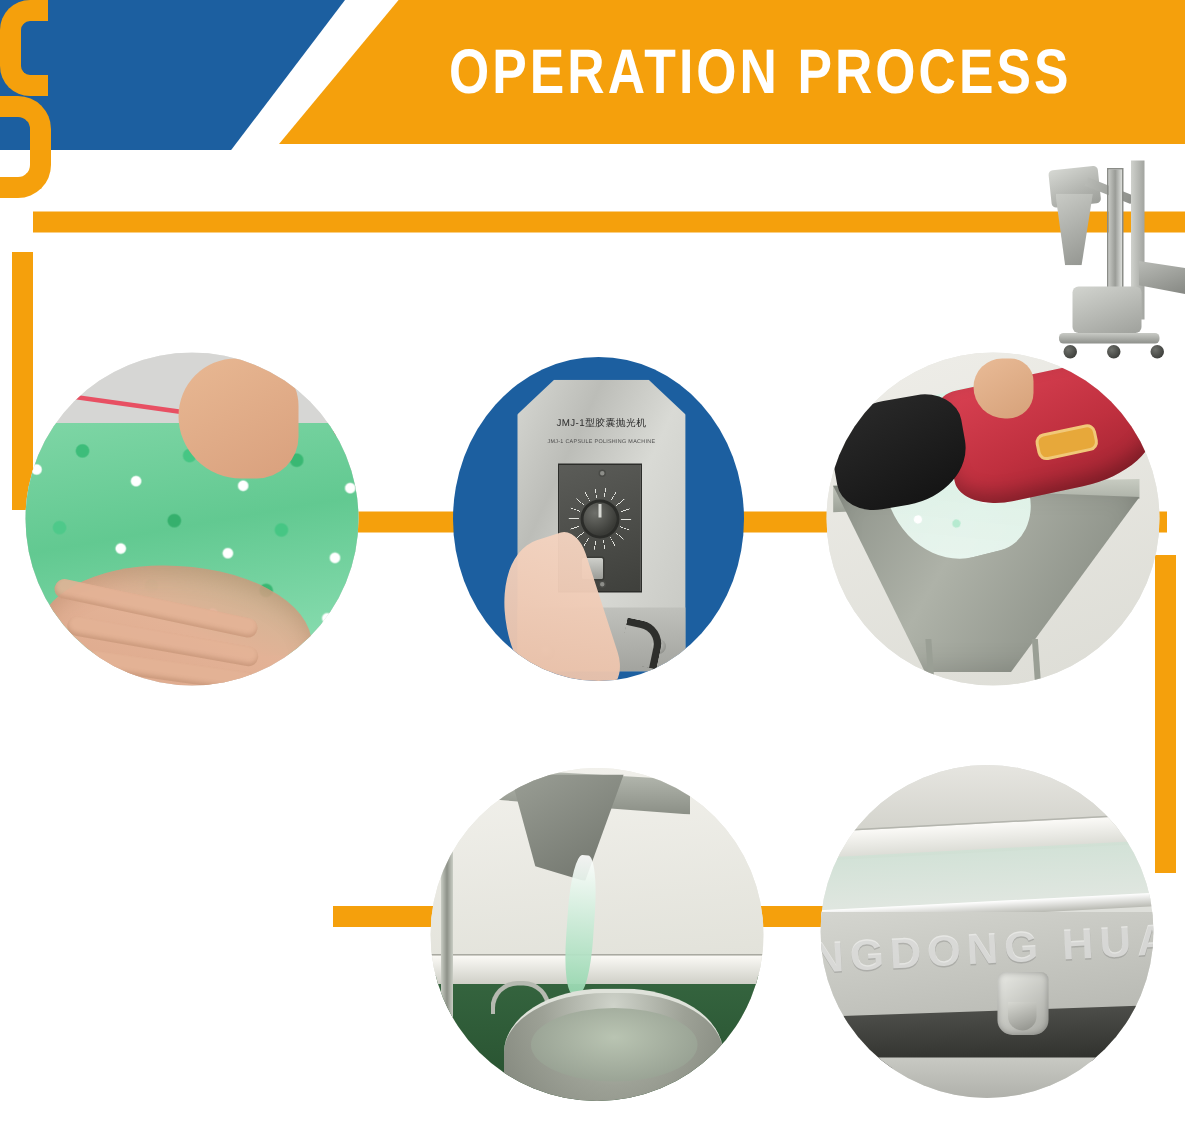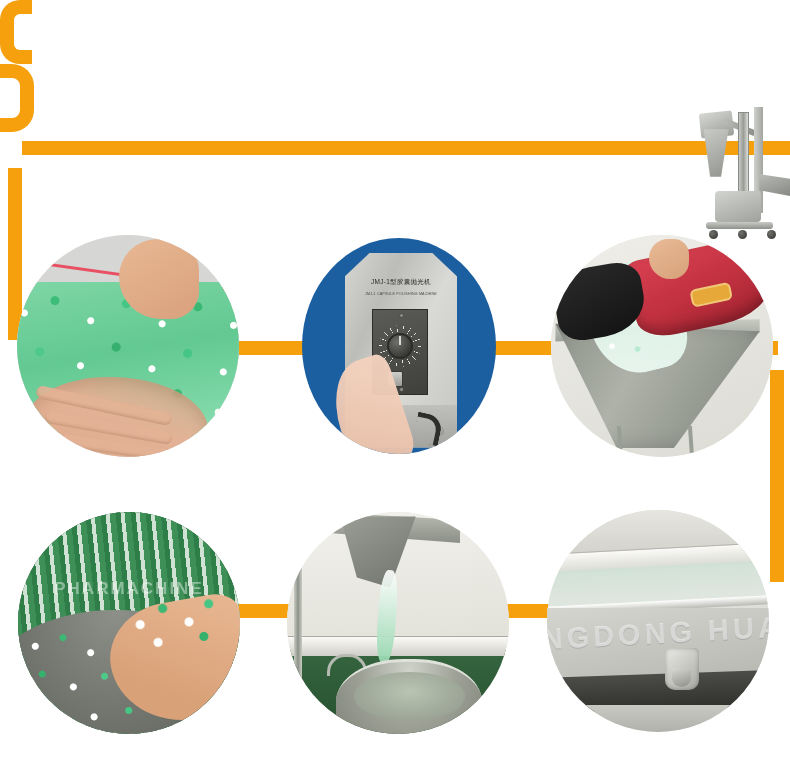--- a/index.html
+++ b/index.html
@@ -491,20 +491,25 @@
     position: absolute; width: 9px; height: 9px; border-radius: 50%;
     background: radial-gradient(circle at 35% 35%,#6f716c,#2e2f2c);
     top: 90%;
   }
 </style>
 </head>
 <body>
 
 <div id="page">
 
+  <div class="header">
+    <div class="hdr-blue"></div>
+    <div class="hdr-orange"></div>
+    <div class="hdr-title">OPERATION PROCESS</div>
+  </div>
 
   <div class="connectors">
     <div class="conn conn-left-h-top"></div>
     <div class="conn-left-corner-tl"></div>
     <div class="conn conn-left-v"></div>
     <div class="conn-left-corner-bl"></div>
     <div class="conn conn-left-h-bot"></div>
 
     <div class="conn conn-r1-a"></div>
     <div class="conn conn-r1-b"></div>
@@ -572,29 +577,20 @@
     <div class="c3-legs"></div>
     <div class="c3-stream"></div>
     <div class="c3-basin">
       <div class="c3-basin-label"></div>
     </div>
     <div class="c3-arm"></div>
     <div class="c3-hand"></div>
 
   </div>
 
-  <div class="circle c4">
-    <div class="ph c4-drum"></div>
-    <div class="c4-basin"></div>
-    <div class="c4-pile"></div>
-    <div class="c4-hand"></div>
-    <div class="c4-scoop"></div>
-    <div class="c4-wm">PHARMACHINE</div>
-
-  </div>
 
   <div class="circle c5">
     <div class="ph c5-wall"></div>
     <div class="c5-greenbase"></div>
     <div class="c5-ledge"></div>
     <div class="c5-chute2"></div>
     <div class="c5-chute"></div>
     <div class="c5-flow"></div>
     <div class="c5-rail"></div>
     <div class="c5-handle"></div>

